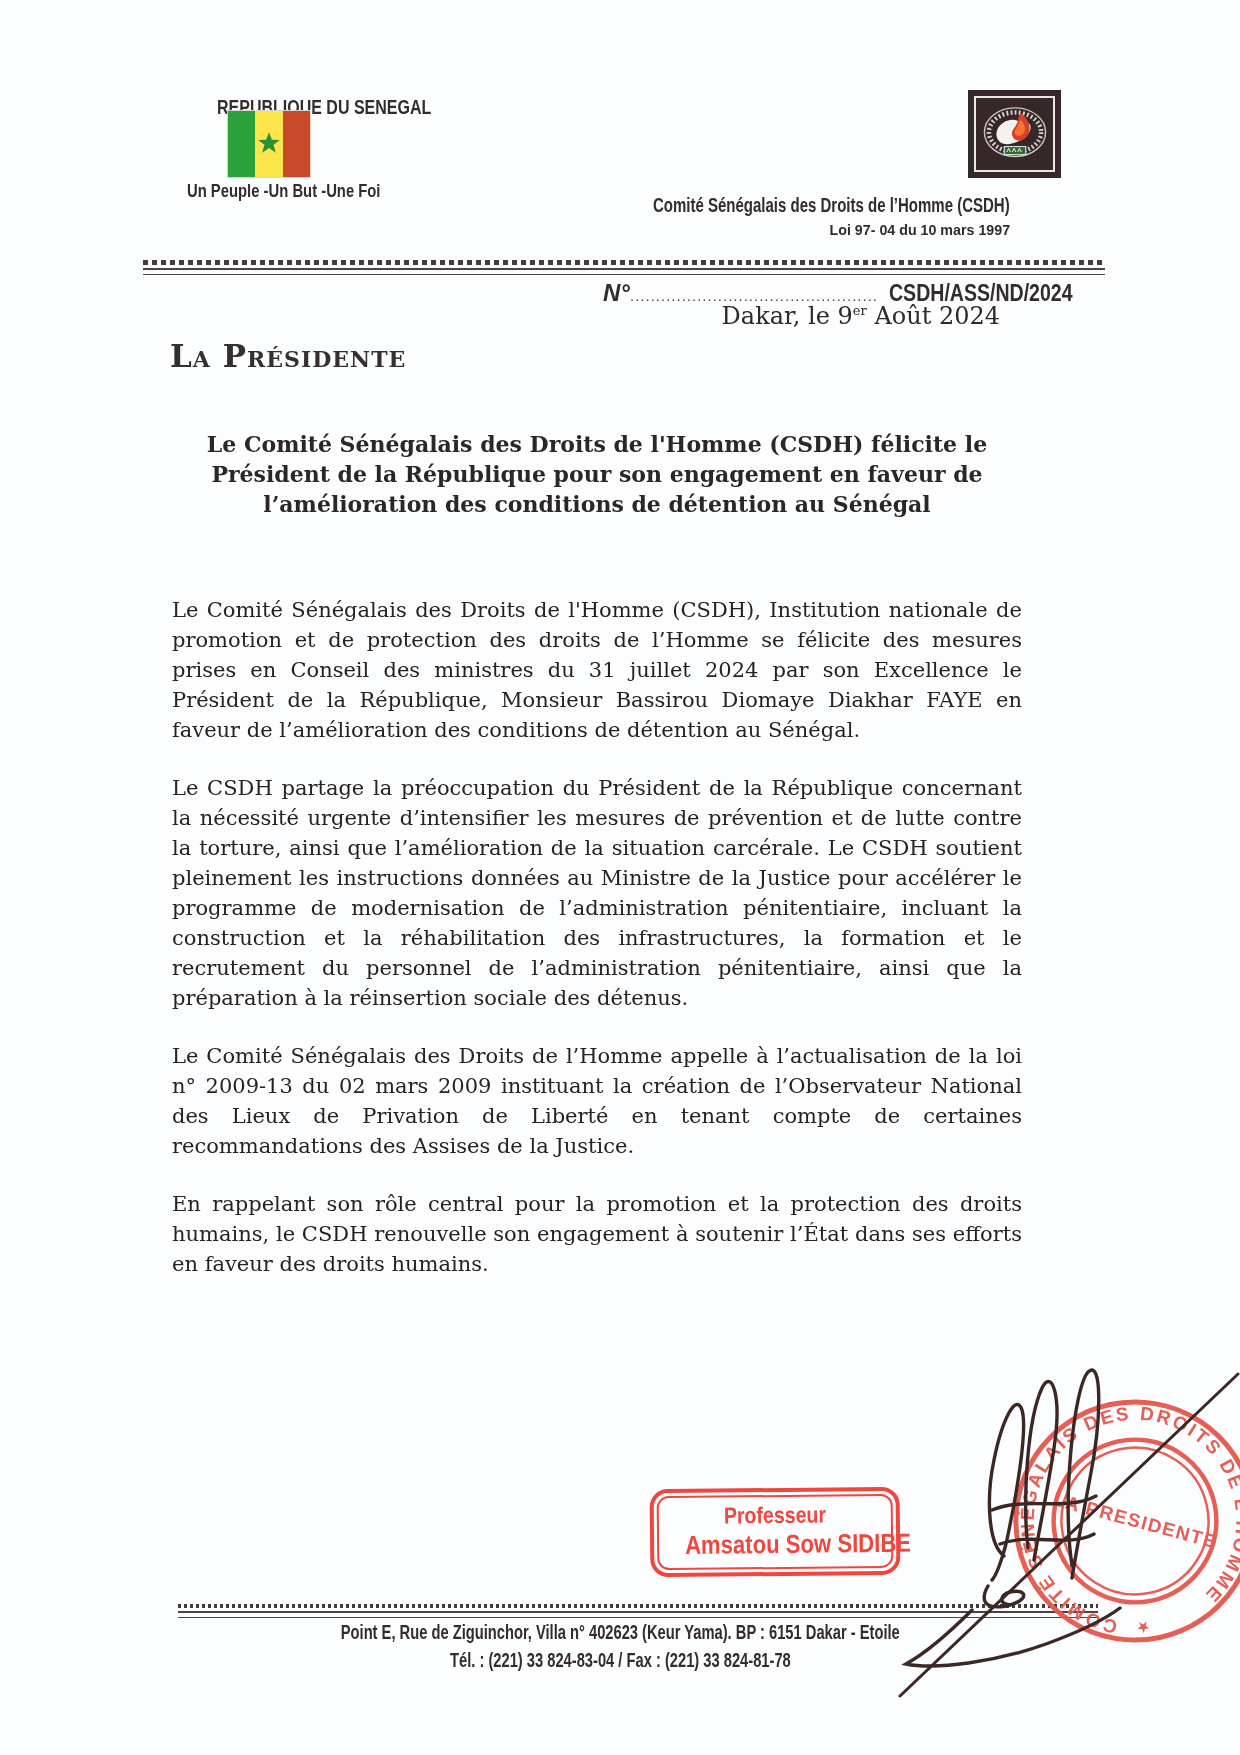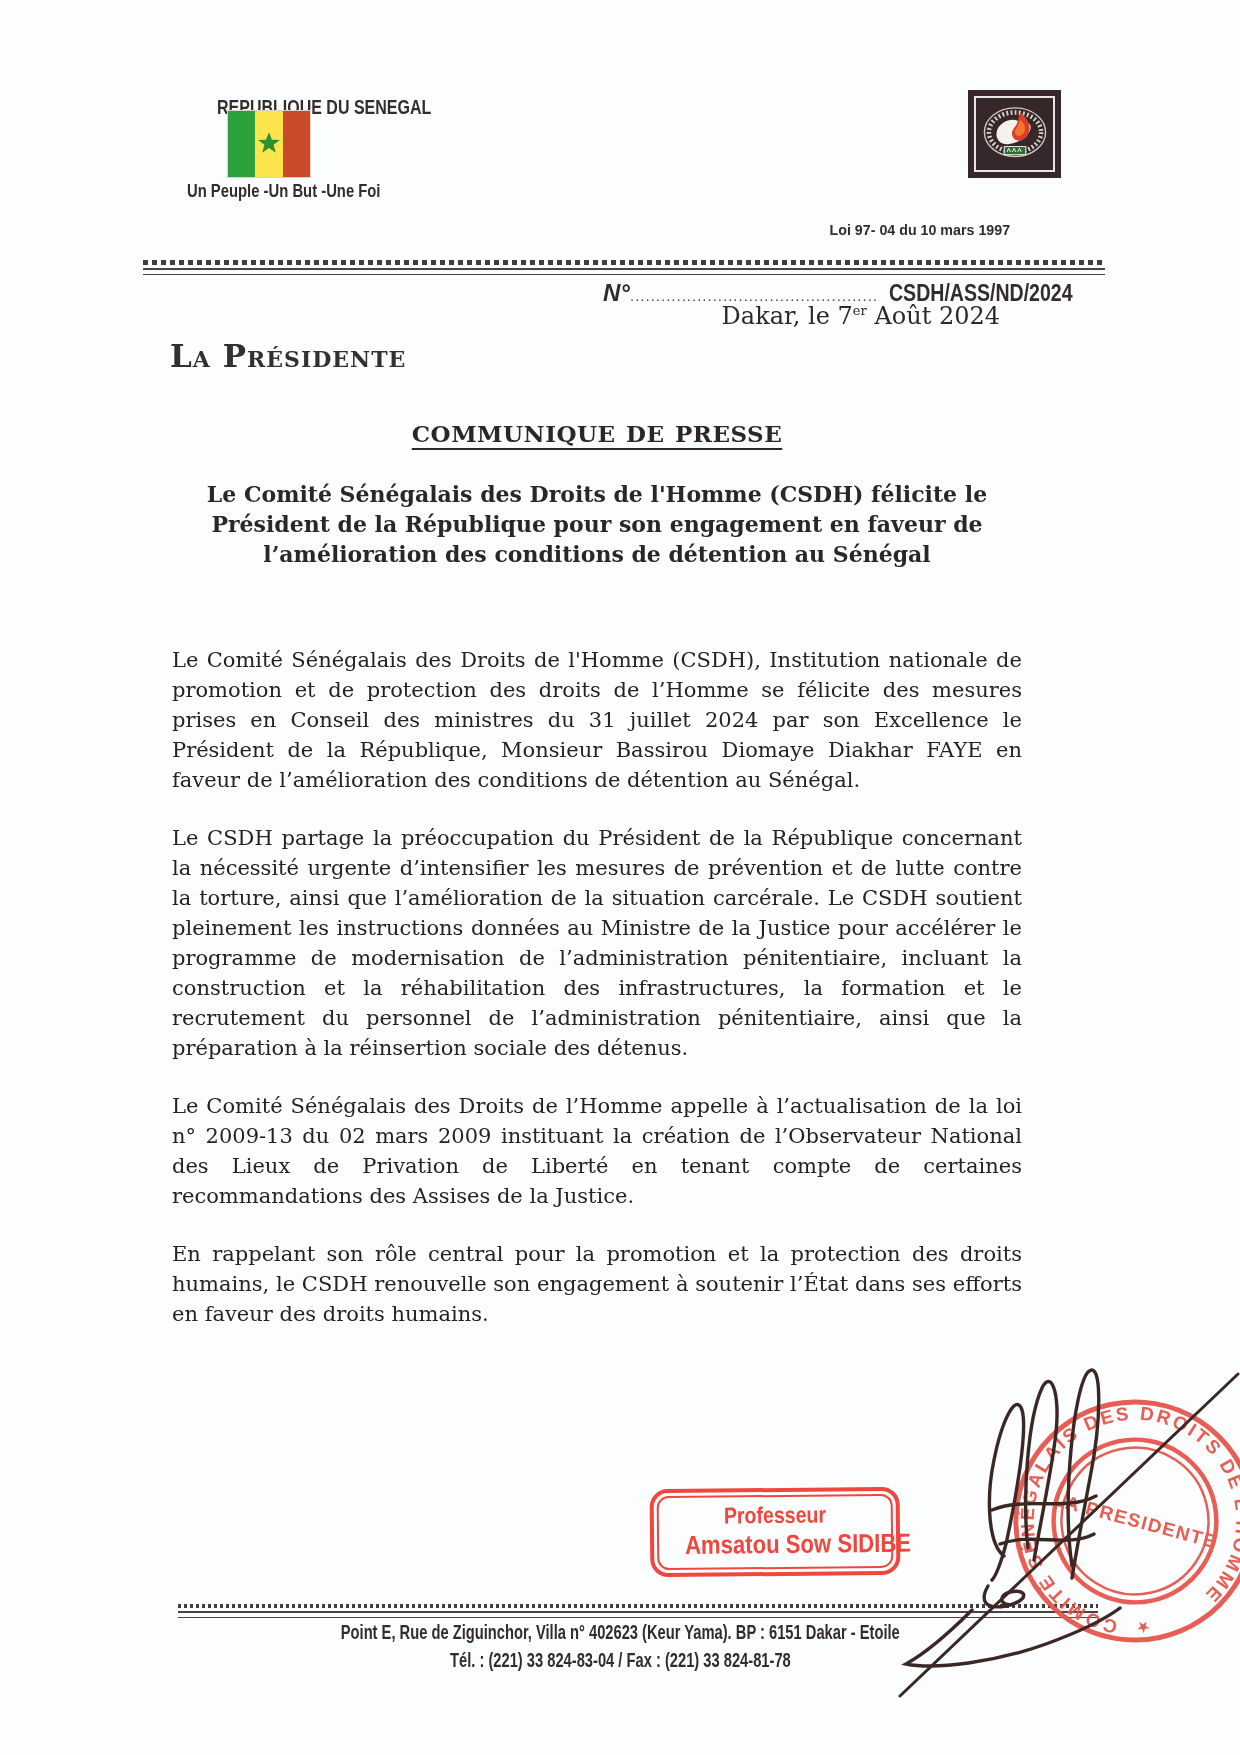--- a/index.html
+++ b/index.html
@@ -101,43 +101,45 @@
         <ellipse cx="40" cy="34" rx="29" ry="22" fill="none" stroke="#d8d2c8" stroke-width="5" stroke-dasharray="2 2.6"></ellipse>
         <path d="M20,32 C25,20 40,17 47,24 C53,20 59,25 57,31 C55,39 45,45 34,47 C25,49 17,42 20,32 Z" fill="#f4f2ee"></path>
         <path d="M46,12 C55,19 60,30 53,39 C48,45 39,45 37,38 C35,31 41,29 43,22 C44,18 45,14 46,12 Z" fill="#d6402a"></path>
         <path d="M46,20 C51,25 53,31 49,36 C46,39 41,39 40,35 C39,31 43,29 44,25 Z" fill="#f2762f"></path>
         <rect x="28" y="50" width="24" height="9" fill="#2e6b34" stroke="#ffffff" stroke-width="1"></rect>
         <path d="M31,56 l2,-4 l2,4 M37,56 l2,-4 l2,4 M43,56 l2,-4 l2,4" stroke="#ffffff" stroke-width="1" fill="none"></path>
       </svg>
     </div>
   </div>
 
+  <div class="org-name">
+    <span class="cond oR sx75">Comité Sénégalais des Droits de l’Homme (CSDH)</span>
+  </div>
   <div class="org-law">
     <span class="cond oR sx95">Loi 97- 04 du 10 mars 1997</span>
   </div>
 
   <div class="sep-top">
     <div class="dashrow"></div>
     <div class="dblline"></div>
   </div>
 
   <div class="ref-line">
     <span class="ref-no">N°</span>
       <span class="ref-dots"><span>................................................</span><span class="ref-digits">0 0 0 2 0 8</span></span>
       <span class="ref-code"><span class="cond oL sx85">CSDH/ASS/ND/2024</span></span>
   </div>
 
   <div class="date-line">
-    <span>Dakar, le 7</span><sup>er</sup><span> Août 2024</span>
+    <span>Dakar, le 9</span><sup>er</sup><span> Août 2024</span>
   </div>
 
   <div class="sender">La Présidente</div>
 
   <div class="content">
-    <h2 class="pr-heading">COMMUNIQUE DE PRESSE</h2>
     <h3 class="pr-title">Le Comité Sénégalais des Droits de l'Homme (CSDH) félicite le Président de la République pour son engagement en faveur de l’amélioration des conditions de détention au Sénégal</h3>
     <p>Le Comité Sénégalais des Droits de l'Homme (CSDH), Institution nationale de promotion et de protection des droits de l’Homme se félicite des mesures prises en Conseil des ministres du 31 juillet 2024 par son Excellence le Président de la République, Monsieur Bassirou Diomaye Diakhar FAYE en faveur de l’amélioration des conditions de détention au Sénégal.</p>
     <p>Le CSDH partage la préoccupation du Président de la République concernant la nécessité urgente d’intensifier les mesures de prévention et de lutte contre la torture, ainsi que l’amélioration de la situation carcérale. Le CSDH soutient pleinement les instructions données au Ministre de la Justice pour accélérer le programme de modernisation de l’administration pénitentiaire, incluant la construction et la réhabilitation des infrastructures, la formation et le recrutement du personnel de l’administration pénitentiaire, ainsi que la préparation à la réinsertion sociale des détenus.</p>
     <p>Le Comité Sénégalais des Droits de l’Homme appelle à l’actualisation de la loi n° 2009-13 du 02 mars 2009 instituant la création de l’Observateur National des Lieux de Privation de Liberté en tenant compte de certaines recommandations des Assises de la Justice.</p>
     <p>En rappelant son rôle central pour la promotion et la protection des droits humains, le CSDH renouvelle son engagement à soutenir l’État dans ses efforts en faveur des droits humains.</p>
   </div>
 
   <svg class="roundstamp" width="258" height="258" viewBox="0 0 260 260">
     <g transform="rotate(-12 130 130)" opacity="0.95">
       <circle cx="130" cy="130" r="120" fill="none" stroke="#e5564b" stroke-width="5"></circle>

